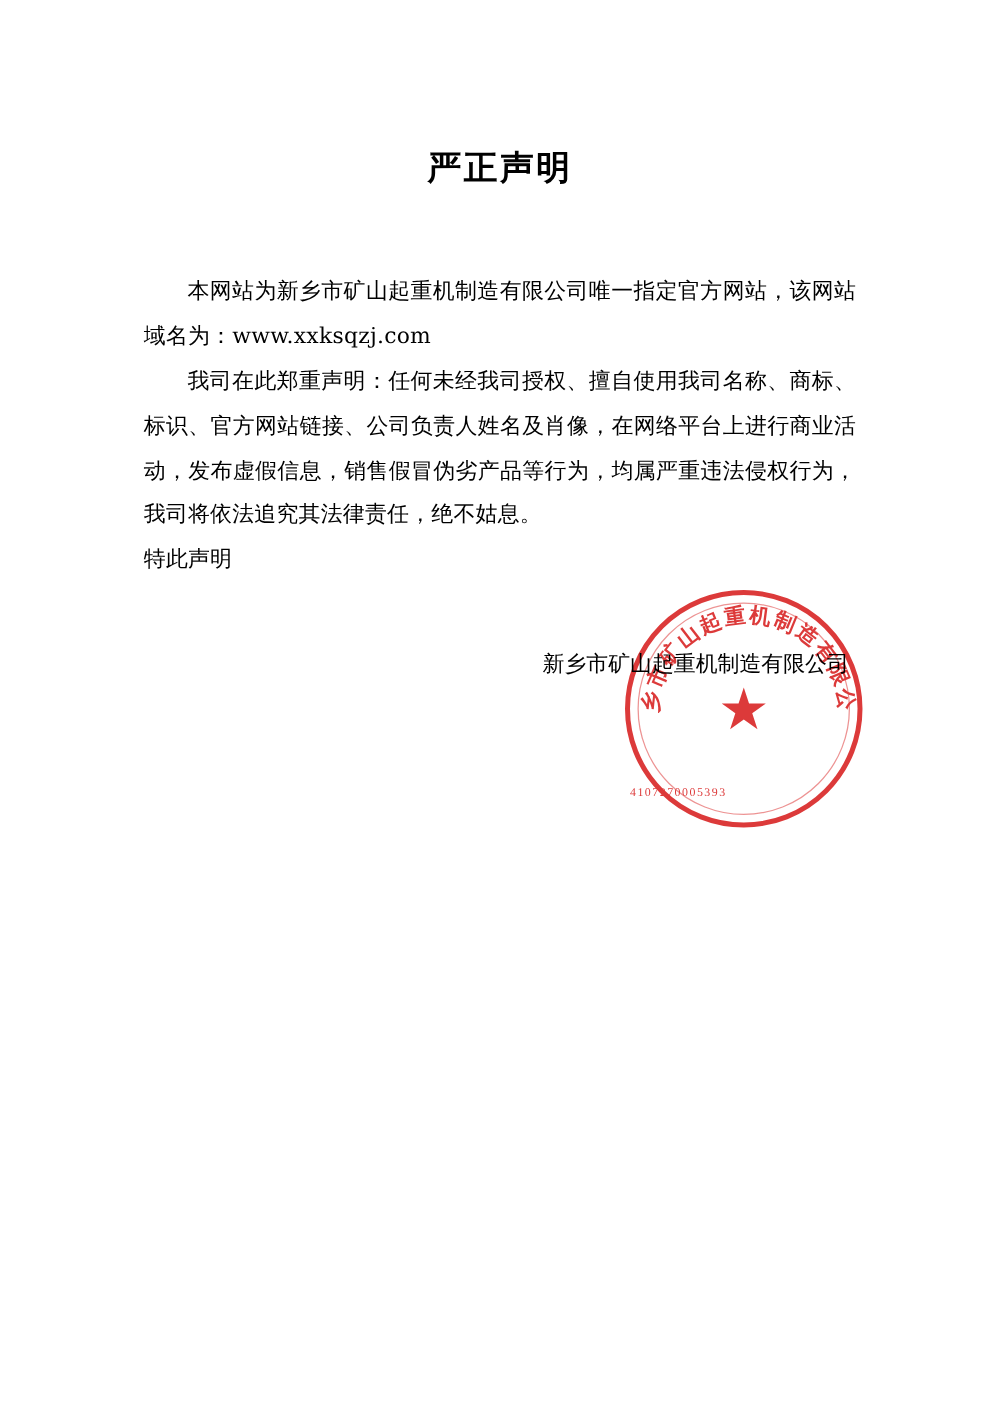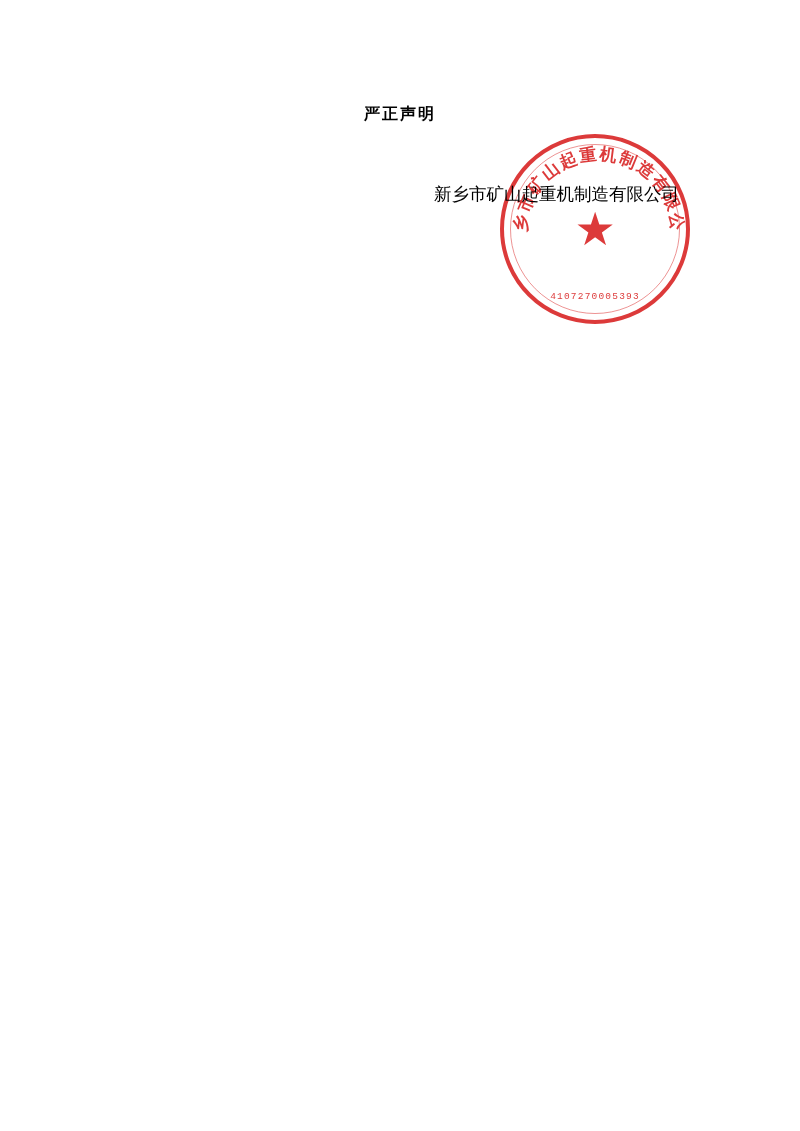--- a/index.html
+++ b/index.html
@@ -14,24 +14,24 @@
   .page {
     position: relative;
     width: 800px;
     height: 1131px;
     background: #ffffff;
     overflow: hidden;
     box-sizing: border-box;
   }
   .doc-title {
     text-align: center;
-    font-size: 16px;
+    font-size: 27px;
     font-weight: bold;
     letter-spacing: 2px;
-    margin: 4px;
+    margin: 16px;
     padding-top: 100px;
     font-family: "DejaVu Serif", "Liberation Serif", serif;
   }
   .body-block {
     margin: 0 auto;
     width: 570px;
     padding-top: 48px;
   }
   .para {
     font-size: 17.5px;
@@ -102,34 +102,38 @@
     font-family: "DejaVu Sans", "Liberation Sans", sans-serif;
     font-size: 17px;
     font-weight: bold;
     letter-spacing: 2px;
   }
   .seal-code {
     position: absolute;
     left: 0;
     right: 0;
     bottom: 18px;
-    text-align: center;
     font-size: 9.5px;
     letter-spacing: 1.2px;
     color: #d81f1f;
-    font-family: Liberation Mono, monospace;
+    font-family: Liberation Serif, serif;
   }
 </style>
 </head>
 <body>
 
 <div class="page">
 
   <h1 class="doc-title">严正声明</h1>
 
+  <div class="body-block">
+    <p class="para indent">本网站为新乡市矿山起重机制造有限公司唯一指定官方网站，该网站域名为：www.xxksqzj.com</p>
+    <p class="para indent">我司在此郑重声明：任何未经我司授权、擅自使用我司名称、商标、标识、官方网站链接、公司负责人姓名及肖像，在网络平台上进行商业活动，发布虚假信息，销售假冒伪劣产品等行为，均属严重违法侵权行为，我司将依法追究其法律责任，绝不姑息。</p>
+    <p class="para">特此声明</p>
+  </div>
 
   <div class="signature-wrap">
 
     <div class="seal">
       <div class="seal-inner"></div>
       <svg class="seal-arc" viewBox="0 0 190 190">
         <defs>
           <path id="arcpath" d="M 22,95 A 73,73 0 1 1 168,95"></path>
         </defs>
         <text>

